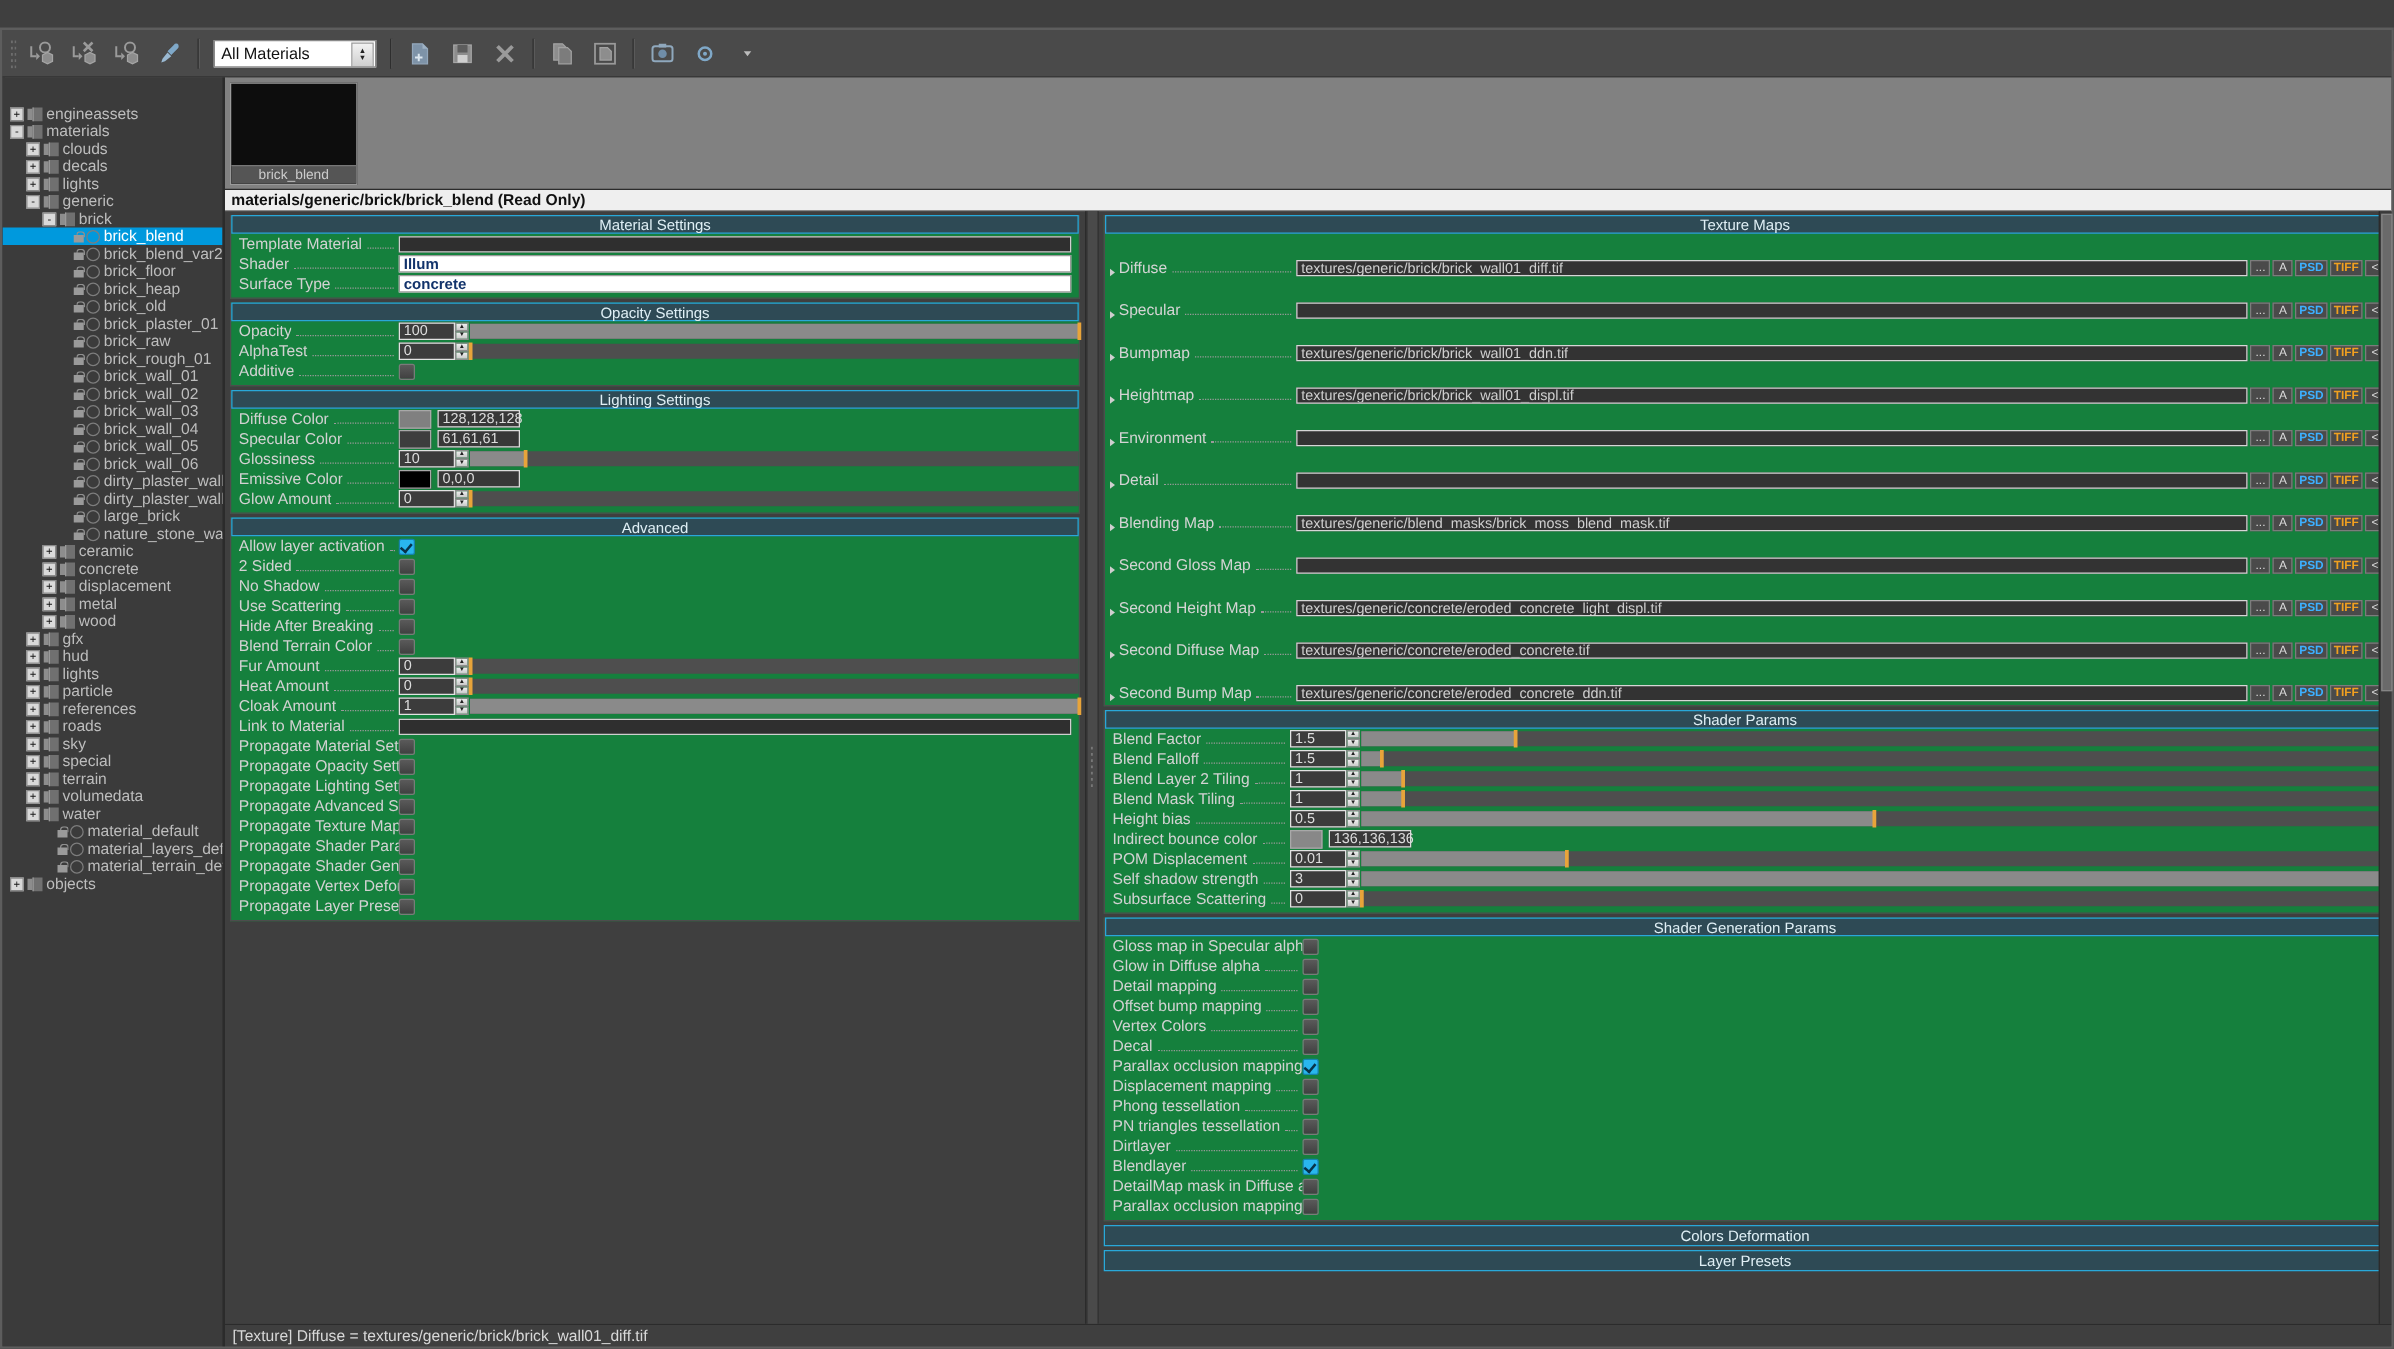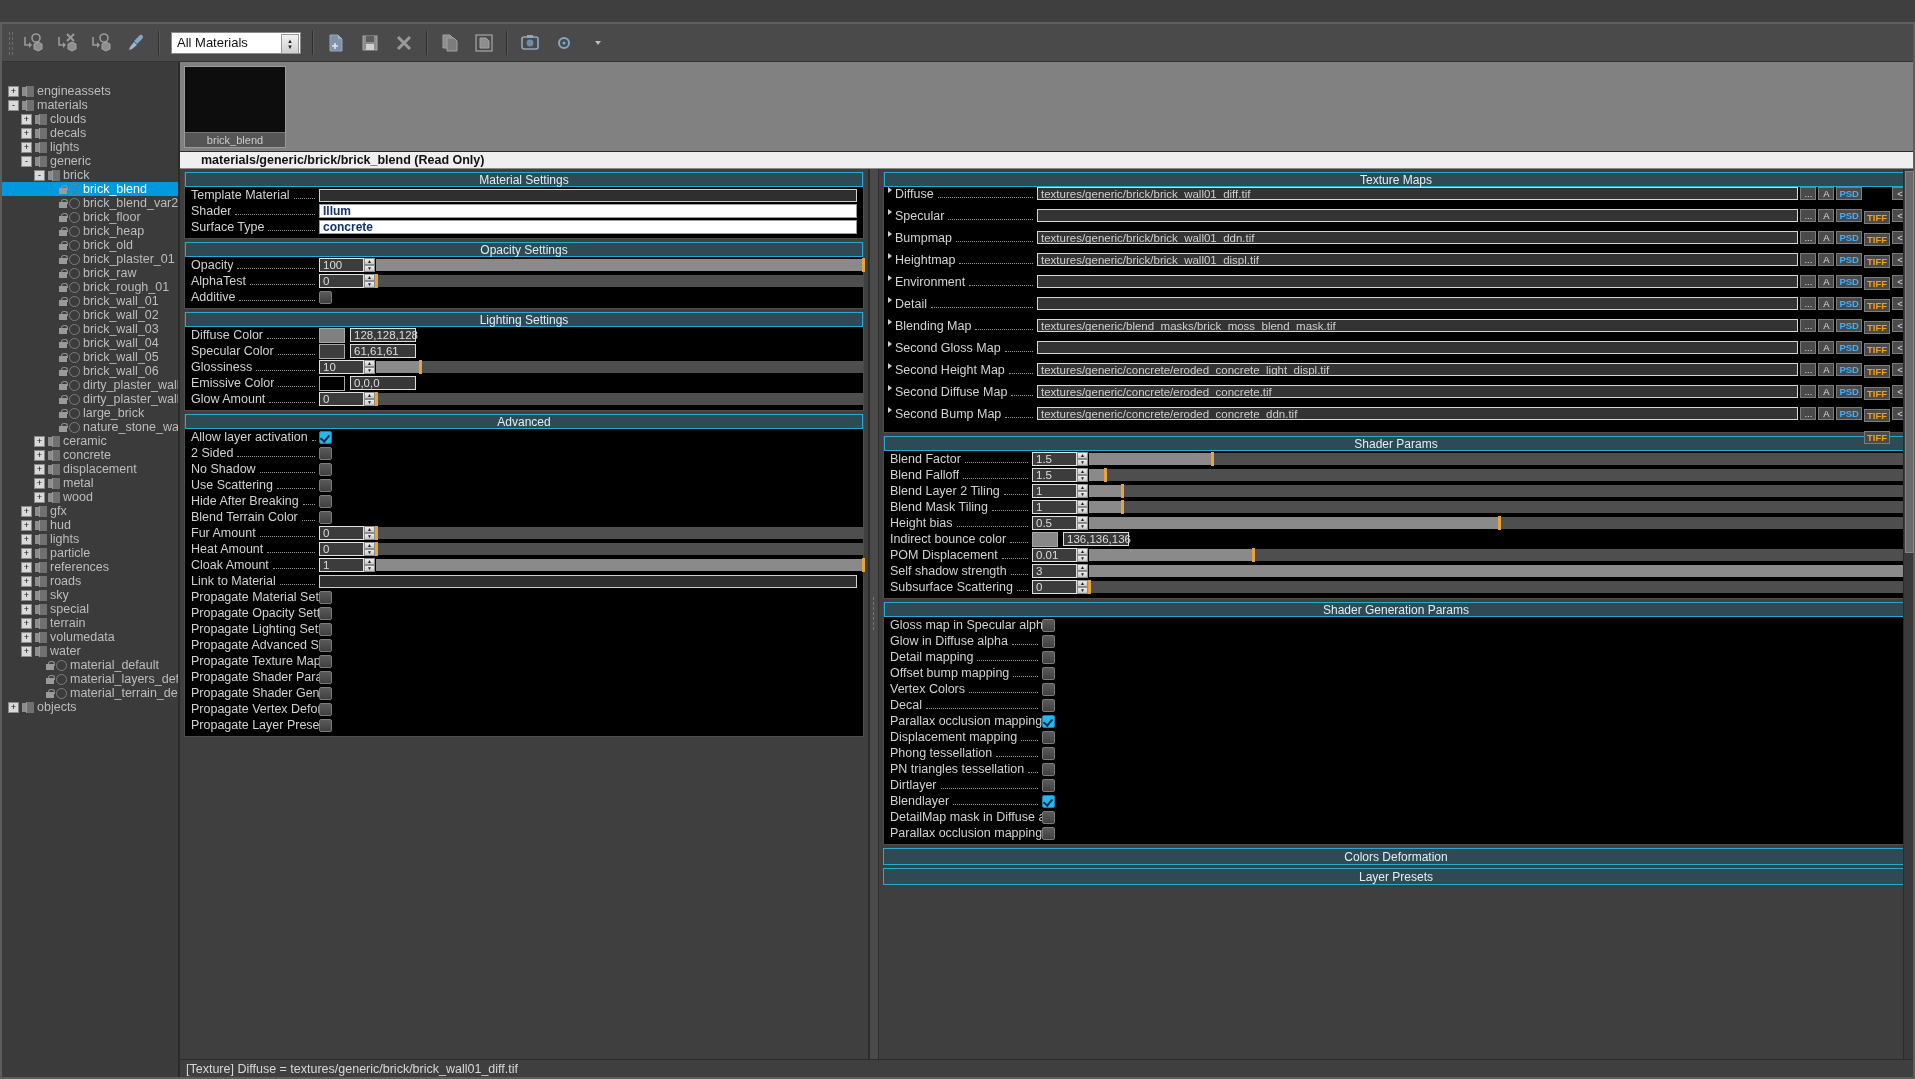--- a/index.html
+++ b/index.html
@@ -57,32 +57,32 @@
   .lbl{color:#bdbdbd;}
   
   #right{flex:1;display:flex;flex-direction:column;min-width:0;}
   #preview{height:90px;background:#818181;display:flex;align-items:flex-start;padding:4px 0 0 4px;
            box-sizing:border-box;border-bottom:1px solid #2b2b2b;}
   .thumb{width:100px;height:80px;background:#0d0d0d;border:1px solid #9a9a9a;
          display:flex;align-items:flex-end;justify-content:center;position:relative;overflow:hidden;}
   .thumb .cap{width:100%;background:#555;color:#ccc;font-size:11px;text-align:center;
               padding:1px 0;border-top:1px solid #777;}
   #pathbar{height:17px;background:#efefef;color:#111;font-size:12.5px;font-weight:bold;
-           display:flex;align-items:center;padding-left:21px;box-sizing:border-box;
+           display:flex;align-items:center;padding-left:5px;box-sizing:border-box;
            border-bottom:1px solid #8a8a8a;}
   #cols{flex:1;display:flex;min-height:0;background:#3f3f3f;position:relative;}
   .col{overflow:hidden;position:relative;}
   #colL{width:688px;border-right:1px solid #2b2b2b;}
   #colsplit{width:8px;background:#4a4a4a;border-left:1px solid #2e2e2e;border-right:1px solid #2e2e2e;
             position:relative;}
   #colsplit:after{content:"";position:absolute;left:2px;top:50%;width:3px;height:36px;
             margin-top:-18px;background-image:radial-gradient(#777 40%,transparent 41%);background-size:3px 5px;}
   #colR{flex:1;}
   
-  .group{margin:3px 4px 0 4px;border:1px solid #4d4d4d;border-top:none;background:#000000;padding-bottom:3px;}
+  .group{margin:3px 4px 0 4px;border:1px solid #4d4d4d;border-top:none;background:#15803d;padding-bottom:3px;}
   .ghead{height:15px;background:#2e4a55;border:1px solid #29a8d8;color:#dfeff5;font-size:12px;
          display:flex;align-items:center;justify-content:center;box-sizing:border-box;}
   .row{height:16px;display:flex;align-items:center;padding-left:6px;font-size:12.5px;box-sizing:border-box;}
   .row .nm{color:#d2d2d2;white-space:nowrap;overflow:hidden;flex:0 0 auto;}
   .dots{flex:1;border-bottom:1.5px dotted #9a9a9a;margin:0 4px 3px 4px;min-width:4px;height:10px;}
   .lblcell{width:128px;display:flex;align-items:flex-end;flex:0 0 auto;overflow:hidden;}
   .lblcell.w150{width:152px;}
   .lblcell.w140{width:142px;}
   .ctl{display:flex;align-items:center;flex:1;min-width:0;}
   
@@ -100,21 +100,21 @@
   .slider .knob{position:absolute;top:-1px;width:3px;height:14px;background:#e8a43a;}
   .chk{width:11px;height:11px;background:linear-gradient(#5a5a5a,#404040);border:1px solid #7a7a7a;
        border-radius:2px;flex:0 0 auto;}
   .chk.on{background:#29b6ef;border:1px solid #1682ad;position:relative;}
   .chk.on:after{content:"";position:absolute;left:2px;top:1px;width:4px;height:7px;
        border:solid #08334a;border-width:0 2px 2px 0;transform:rotate(40deg);}
   .swatch{width:24px;height:13px;border:1px solid #a8a8a8;flex:0 0 auto;margin-right:5px;}
   .cval{width:66px;height:14px;background:#383838;border:1px solid #dcdcdc;color:#ddd;
         font-size:11.5px;padding:0 3px;box-sizing:border-box;display:flex;align-items:center;}
   
-  .trow{height:22px;display:flex;align-items:flex-start;padding-left:4px;font-size:12.5px;box-sizing:border-box;}
+  .trow{height:34px;display:flex;align-items:flex-end;padding-left:4px;font-size:12.5px;box-sizing:border-box;}
   .arrw{width:0;height:0;border-left:4px solid #cfcfcf;border-top:3px solid transparent;
         border-bottom:3px solid transparent;margin-right:3px;flex:0 0 auto;}
   .tx{flex:1;height:13px;background:#333;border:1px solid #d6d6d6;color:#cfcfcf;font-size:11.5px;
       padding:0 3px;box-sizing:border-box;display:flex;align-items:center;overflow:hidden;white-space:nowrap;}
   .minib{height:13px;min-width:16px;padding:0 2px;background:#4a4a4a;border:1px solid #7c7c7c;
       color:#dcdcdc;font-size:9.5px;display:flex;align-items:center;justify-content:center;
       margin-left:2px;flex:0 0 auto;box-sizing:border-box;}
   .minib.psd{color:#3db0ff;font-weight:bold;}
   .minib.tif{color:#f0a020;font-weight:bold;margin-top:24px;}
   .bar{margin:3px 4px 0 4px;height:15px;background:#2e4a55;border:1px solid #29a8d8;color:#dfeff5;

